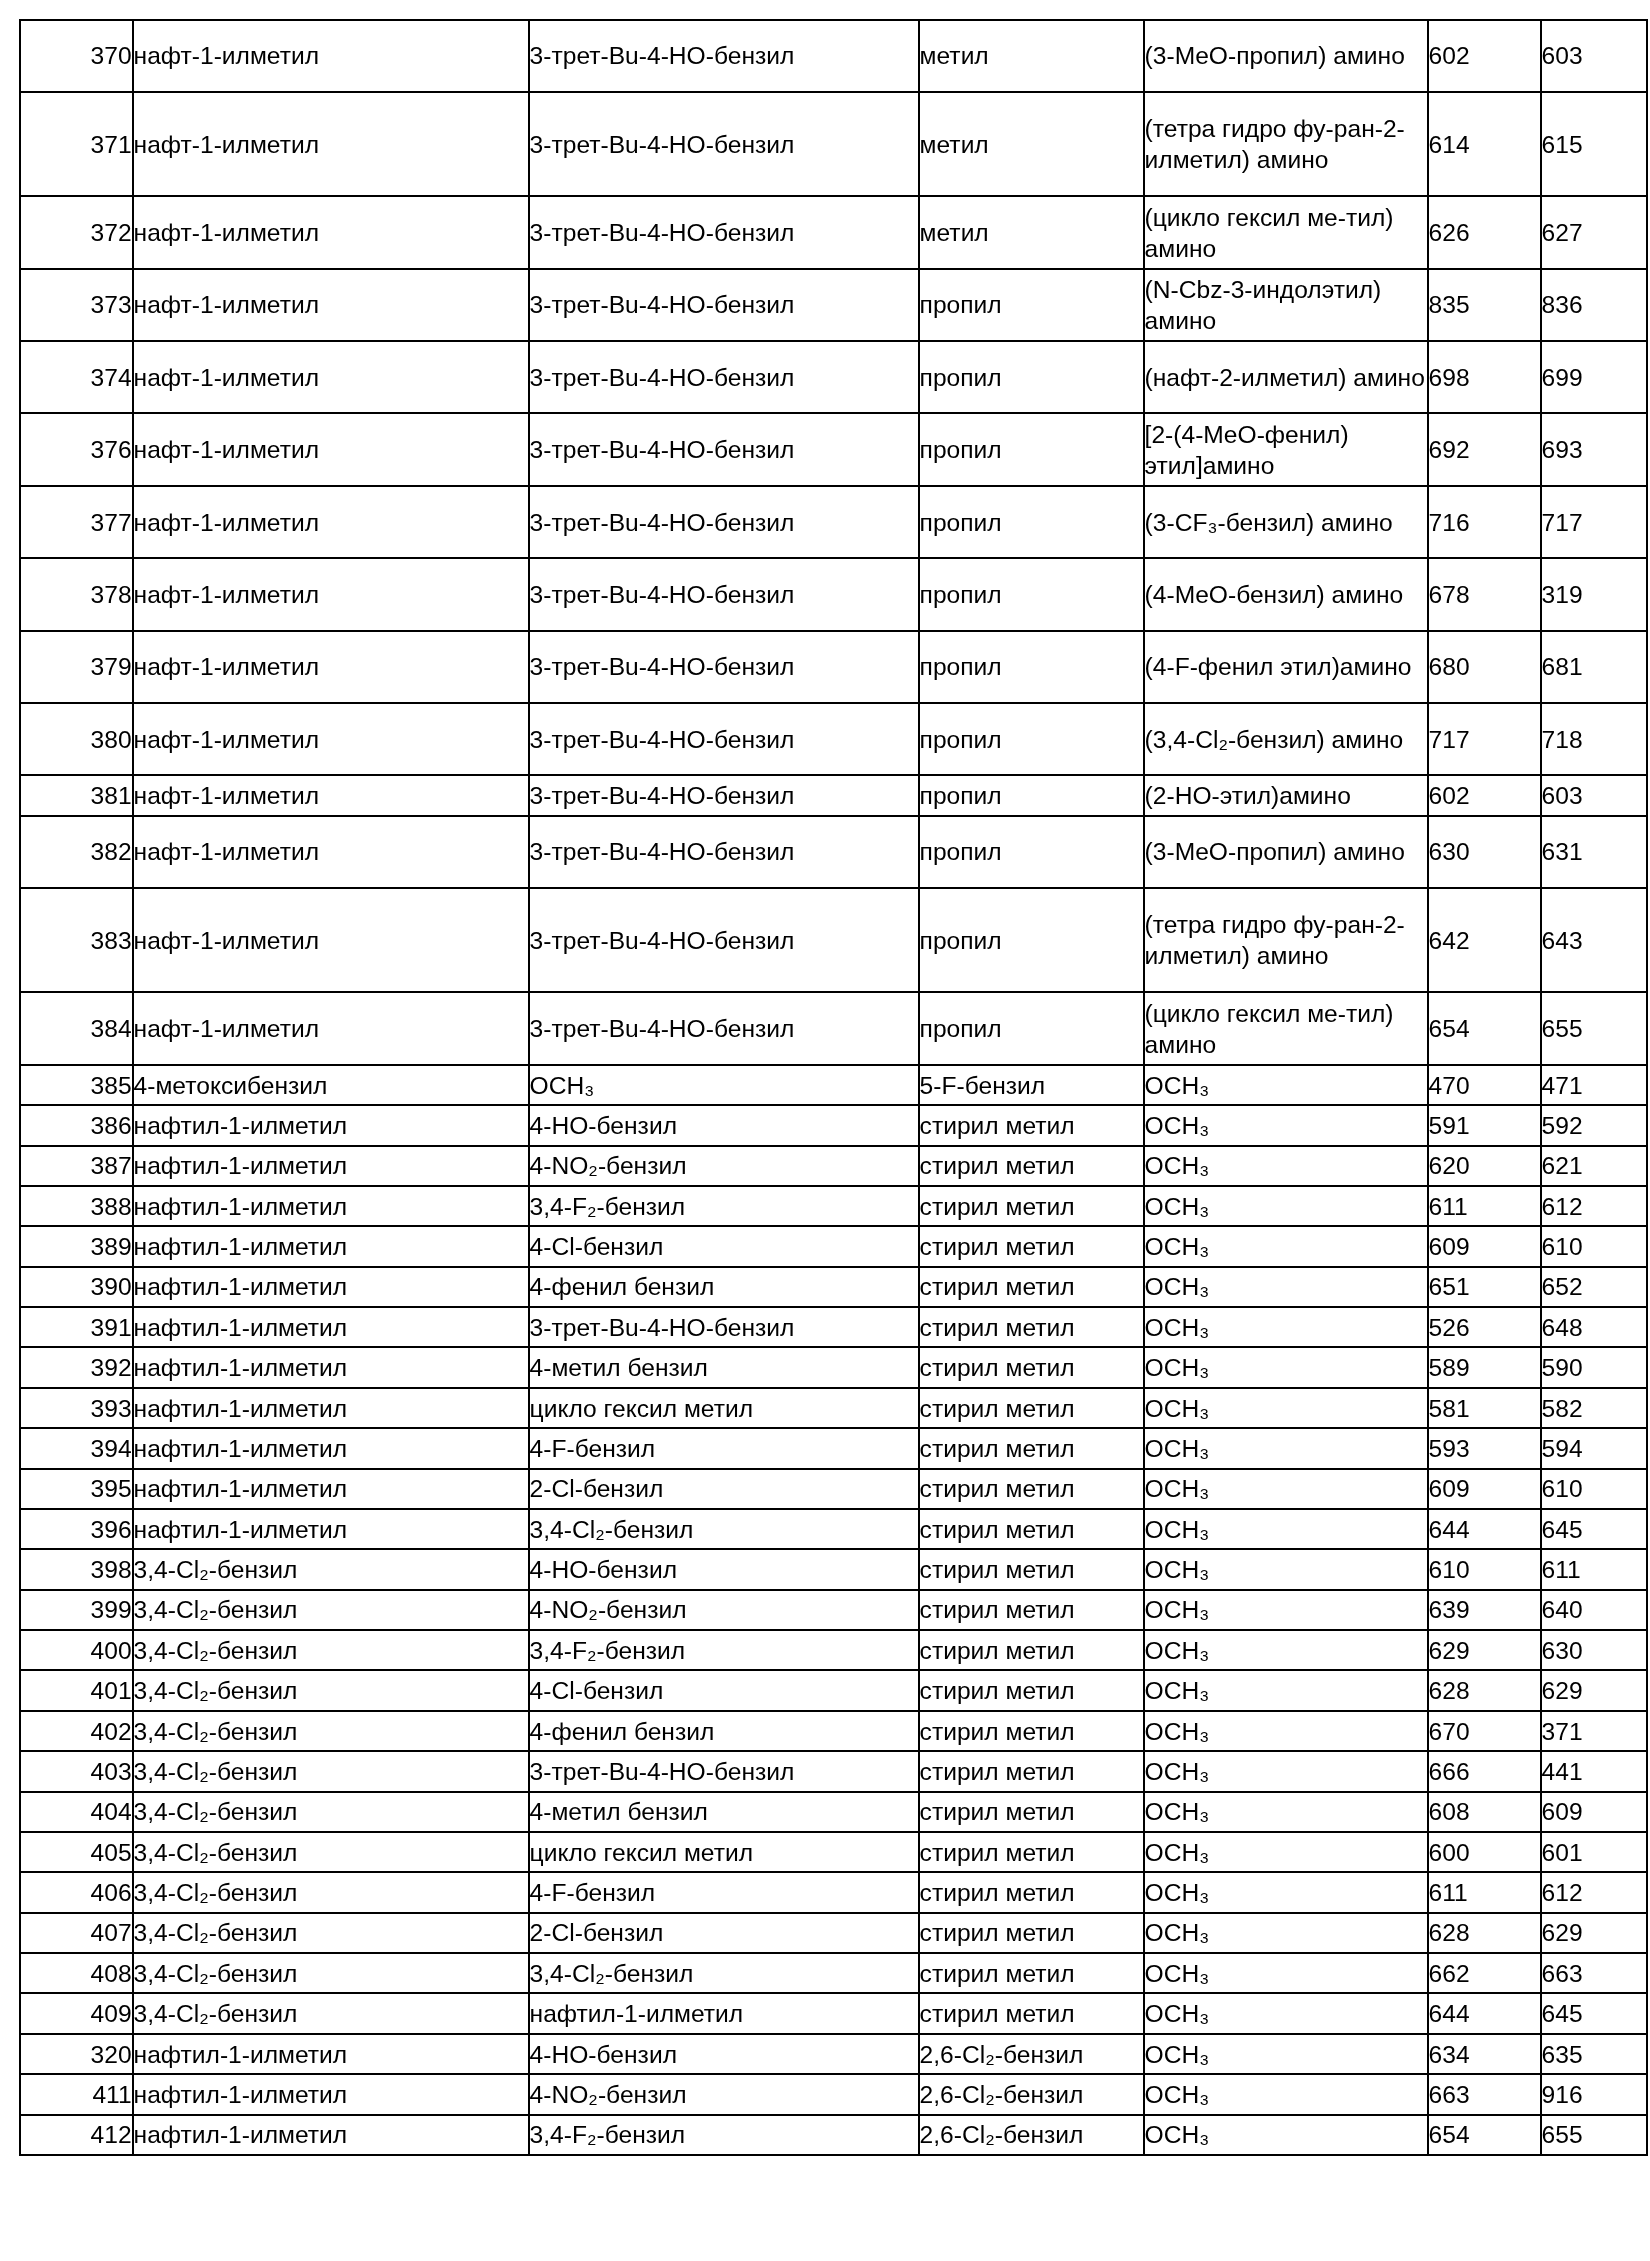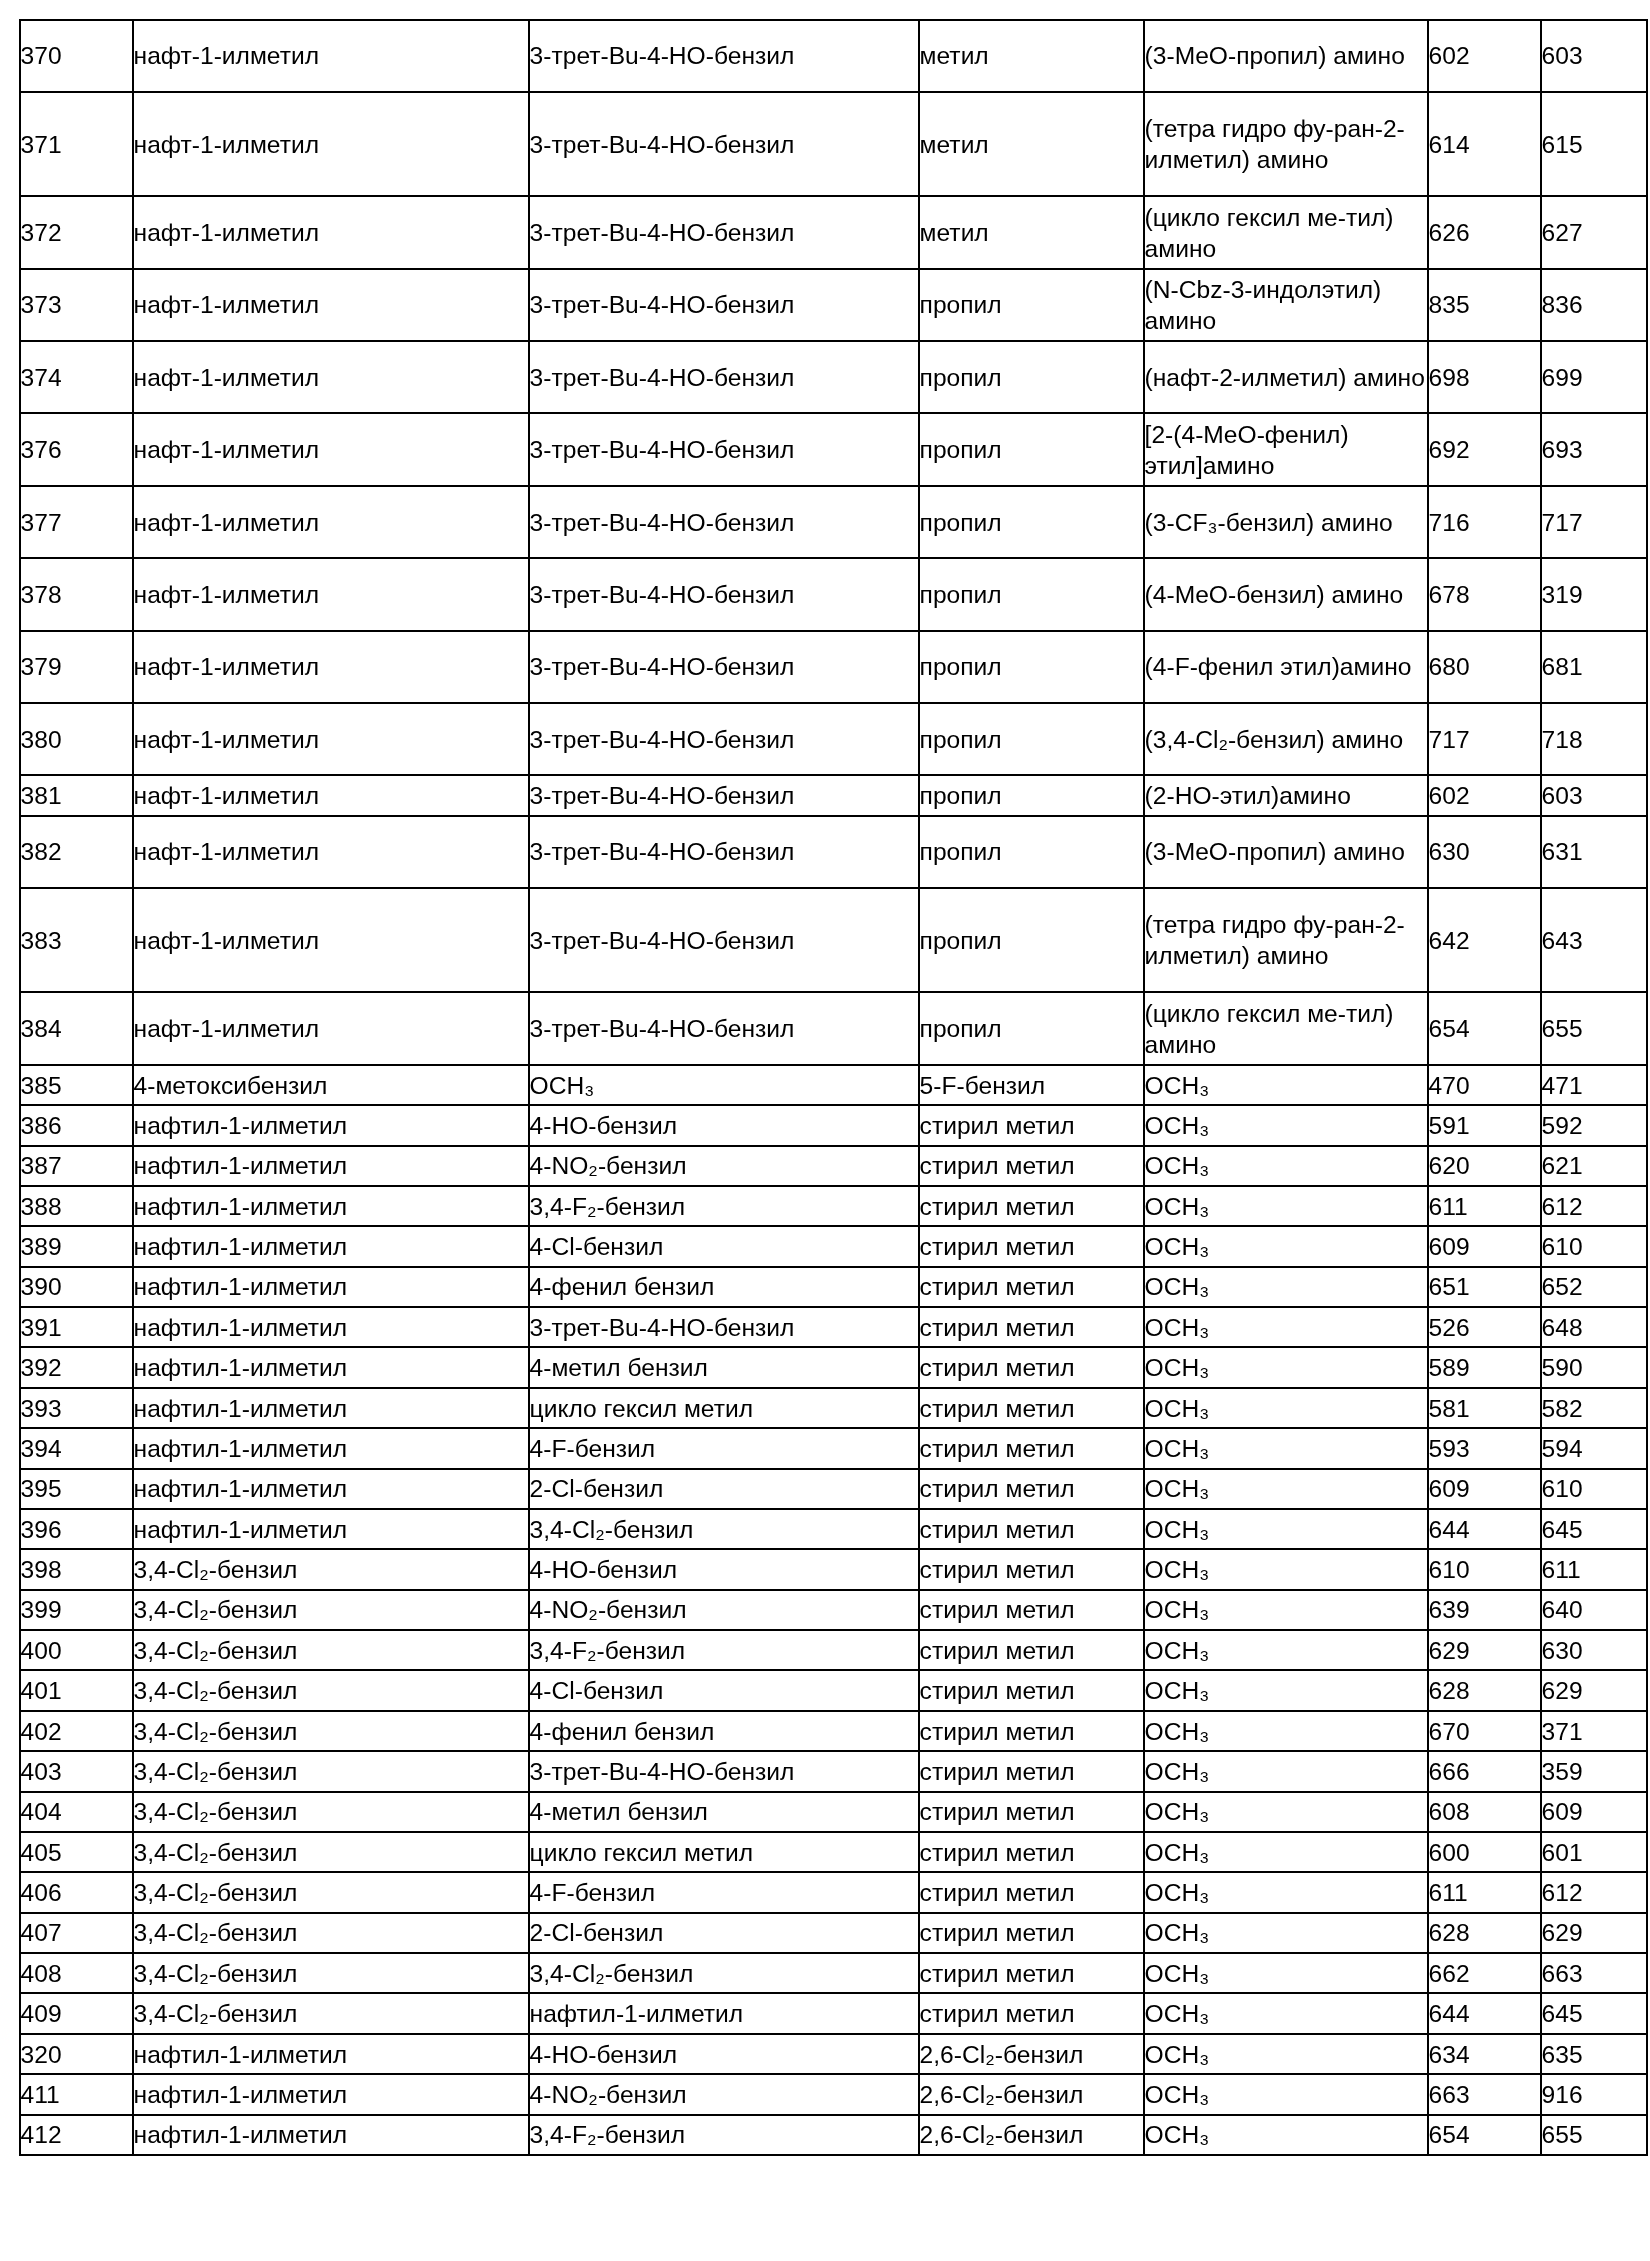--- a/index.html
+++ b/index.html
@@ -7,21 +7,21 @@
          font-family: "Liberation Sans", sans-serif; color: #000; }
   table.data-table {
     position: absolute; left: 18.6px; top: 18.6px;
     width: 1625px; border-collapse: collapse; table-layout: fixed;
     font-size: 24.6px; line-height: 31px;
   }
   table.data-table td {
     border: 2.5px solid #000; padding: 1.7px 0 1.7px 0; vertical-align: middle;
     white-space: normal; word-wrap: break-word;
   }
-  td.c-num { padding-left: 15.3px; }
+  td.c-num { padding-left: 15.3px; text-align: right; }
   td.c-txt { padding-left: 15.3px; }
   td.c-r5 { padding-left: 15.3px; padding-right: 8.5px; }
   td.c-mz { padding-left: 15.3px; }
   tr.h1 td { height: 35px; }
   tr.h2 td { height: 67px; }
   tr.h3 td { height: 99px; }
   col.w1 { width: 113px; }
   col.w2 { width: 396px; }
   col.w3 { width: 390px; }
   col.w4 { width: 225px; }
@@ -322,21 +322,21 @@
     <td class="c-mz">670</td>
     <td class="c-mz">371</td>
   </tr>
       <tr class="h1">
     <td class="c-num">403</td>
     <td class="c-txt">3,4-Cl₂-бензил</td>
     <td class="c-txt">3-трет-Bu-4-HO-бензил</td>
     <td class="c-txt">стирил метил</td>
     <td class="c-r5">OCH₃</td>
     <td class="c-mz">666</td>
-    <td class="c-mz">359</td>
+    <td class="c-mz">441</td>
   </tr>
       <tr class="h1">
     <td class="c-num">404</td>
     <td class="c-txt">3,4-Cl₂-бензил</td>
     <td class="c-txt">4-метил бензил</td>
     <td class="c-txt">стирил метил</td>
     <td class="c-r5">OCH₃</td>
     <td class="c-mz">608</td>
     <td class="c-mz">609</td>
   </tr>

